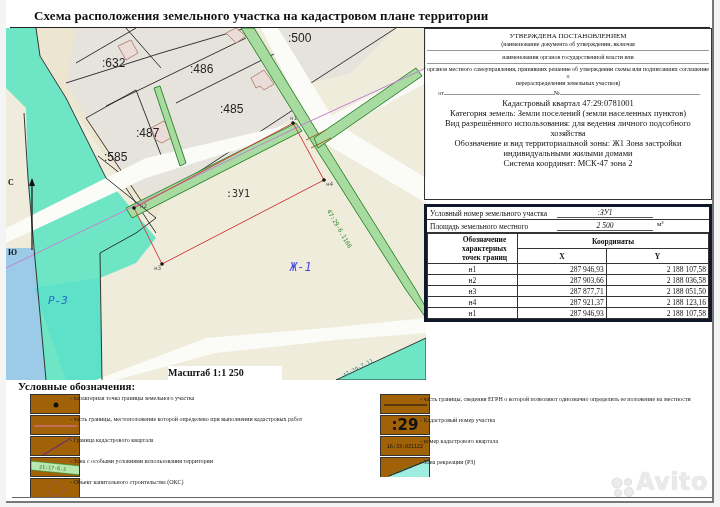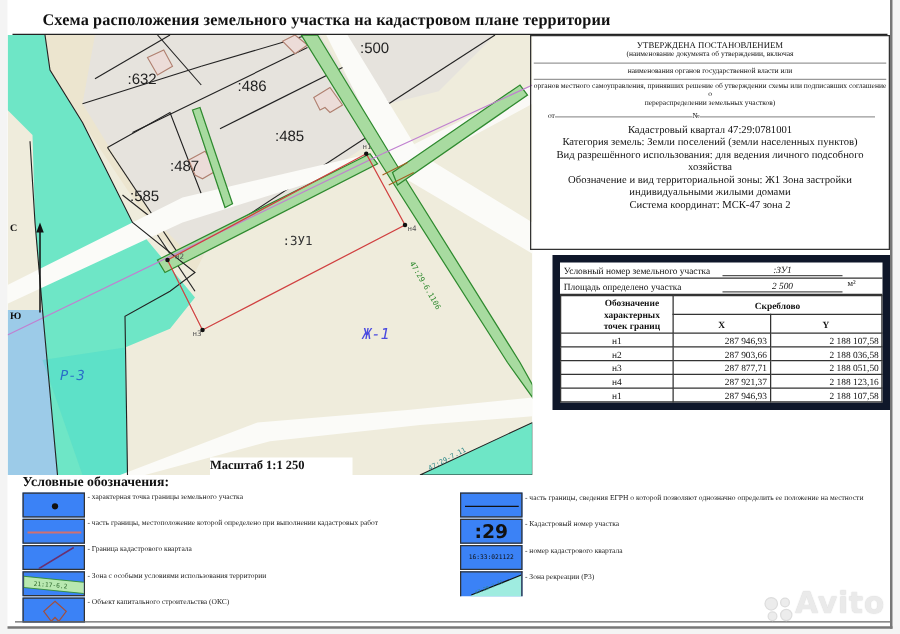--- a/index.html
+++ b/index.html
@@ -17,34 +17,34 @@
   .compass-c { position: absolute; left: 8px; top: 178px; font-size: 8px; font-weight: bold; }
   .compass-yu { position: absolute; left: 8px; top: 248px; font-size: 8px; font-weight: bold; }
   .right { position: absolute; left: 424px; top: 28px; width: 288px; font-size: 7px; }
   .approved { border: 1px solid #333; border-bottom: none; height: 68px; text-align: center; padding-top: 3px; position: relative; }
   .approved .line { line-height: 8px; }
   .approved .rule { height: 1px; background: #999; margin: 2px 2px; }
   .approved .ot { position: absolute; left: 2px; bottom: 0; font-size: 6px; width: 284px; }
   .approved .ot .u { display: inline-block; width: 110px; border-bottom: 1px solid #999; }
   .approved .ot .u2 { display: inline-block; width: 140px; border-bottom: 1px solid #999; }
   .info { border: 1px solid #333; border-top: none; text-align: center; font-size: 8.5px; line-height: 10px; padding: 2px 4px 4px; height: 104px; }
-  .fields { border: 6px solid #0f172a; margin-top: 4px; margin-left: 18px; }
+  .fields { border: 3px solid #0f172a; margin-top: 4px; }
   .field-row { border-bottom: 1px solid #333; height: 13px; font-size: 7.5px; line-height: 13px; padding-left: 3px; position: relative; }
   .field-row .val { position: absolute; left: 130px; width: 96px; border-bottom: 1px solid #555; text-align: center; font-style: italic; height: 11px; line-height: 11px; top: 0; }
   .field-row .unit { position: absolute; left: 230px; top: -2px; font-size: 7px; }
   table.coords { width: 100%; border-collapse: collapse; font-size: 7.5px; }
   table.coords th, table.coords td { border: 1px solid #333; height: 11px; }
   table.coords th { font-weight: bold; text-align: center; }
   table.coords td.pt { text-align: center; width: 90px; }
   table.coords td.num { text-align: right; padding-right: 2px; }
   .legend-title { position: absolute; left: 18px; top: 380px; font-size: 11px; font-weight: bold; }
   .legend-left { position: absolute; left: 18px; top: 394px; width: 330px; }
   .legend-right { position: absolute; left: 368px; top: 394px; width: 340px; }
   .lg-item { position: relative; height: 21px; }
-  .lg-box { position: absolute; left: 0; top: 0; width: 50px; height: 20px; border: 1px solid #333; background: #3b82f6; overflow: hidden; }
+  .lg-box { position: absolute; left: 12px; top: 0; width: 50px; height: 20px; border: 1px solid #333; background: #a16207; overflow: hidden; }
   .lg-text { position: absolute; left: 52px; top: 1px; font-size: 6px; white-space: nowrap; color: #222; }
   .legend-right .lg-text { white-space: normal; width: 290px; line-height: 8px; }
   .bottom-rule { position: absolute; left: 12px; top: 497px; width: 700px; height: 1px; background: #666; }
   .avito { position: absolute; left: 608px; top: 468px; font-family: "DejaVu Sans", sans-serif; font-size: 24px; font-weight: bold; color: rgba(235,235,235,0.95); text-shadow: 0 0 1px #ccc; letter-spacing: 0.5px; }
   .avito-dots { position: absolute; left: 610px; top: 476px; }
 </style>
 </head>
 <body>
 
 <div class="page"></div>
@@ -171,29 +171,29 @@
     <div>Вид разрешённого использования: для ведения личного подсобного хозяйства</div>
     <div>Обозначение и вид территориальной зоны: Ж1 Зона застройки индивидуальными жилыми домами</div>
     <div>Система координат: МСК-47 зона 2</div>
   </div>
   <div class="fields">
     <div class="field-row">
       <span>Условный номер земельного участка</span>
       <span class="val">:ЗУ1</span>
     </div>
     <div class="field-row">
-      <span>Площадь определено участка</span>
+      <span>Площадь земельного местного</span>
       <span class="val">2 500</span>
       <span class="unit">м²</span>
     </div>
     <table class="coords">
       <tbody>
           <tr>
         <th rowspan="2" style="height:30px;width:90px;padding-left:24px;">Обозначение характерных точек границ</th>
-        <th colspan="2">Скреблово</th>
+        <th colspan="2">Координаты</th>
       </tr>
       <tr>
         <th>X</th>
         <th>Y</th>
       </tr>
       <tr>
         <td class="pt">н1</td>
         <td class="num">287 946,93</td>
         <td class="num">2 188 107,58</td>
       </tr>

